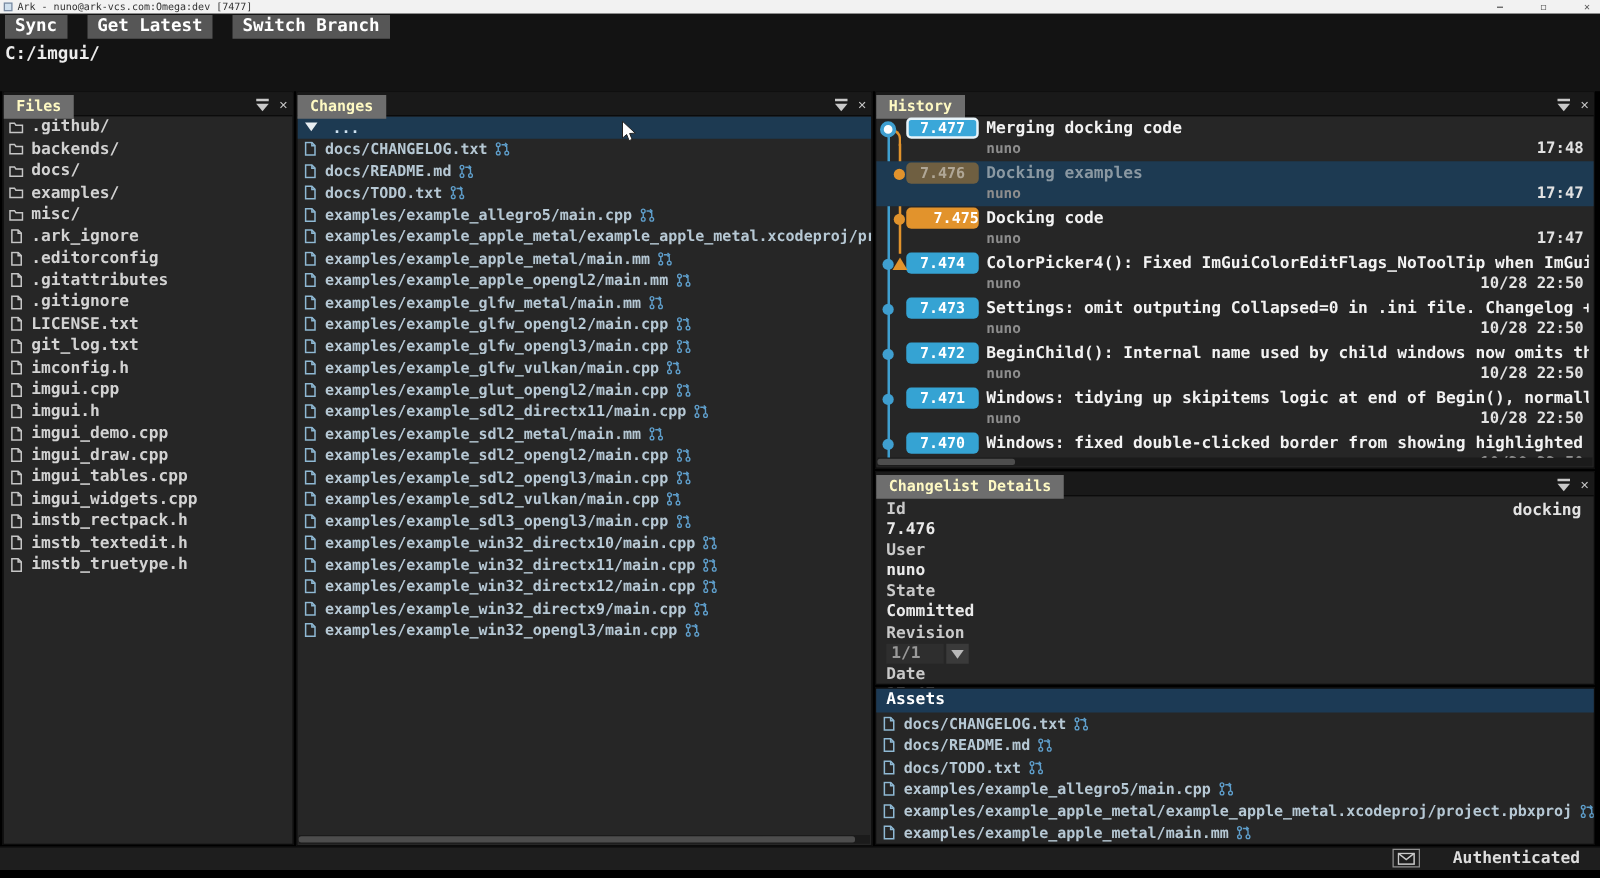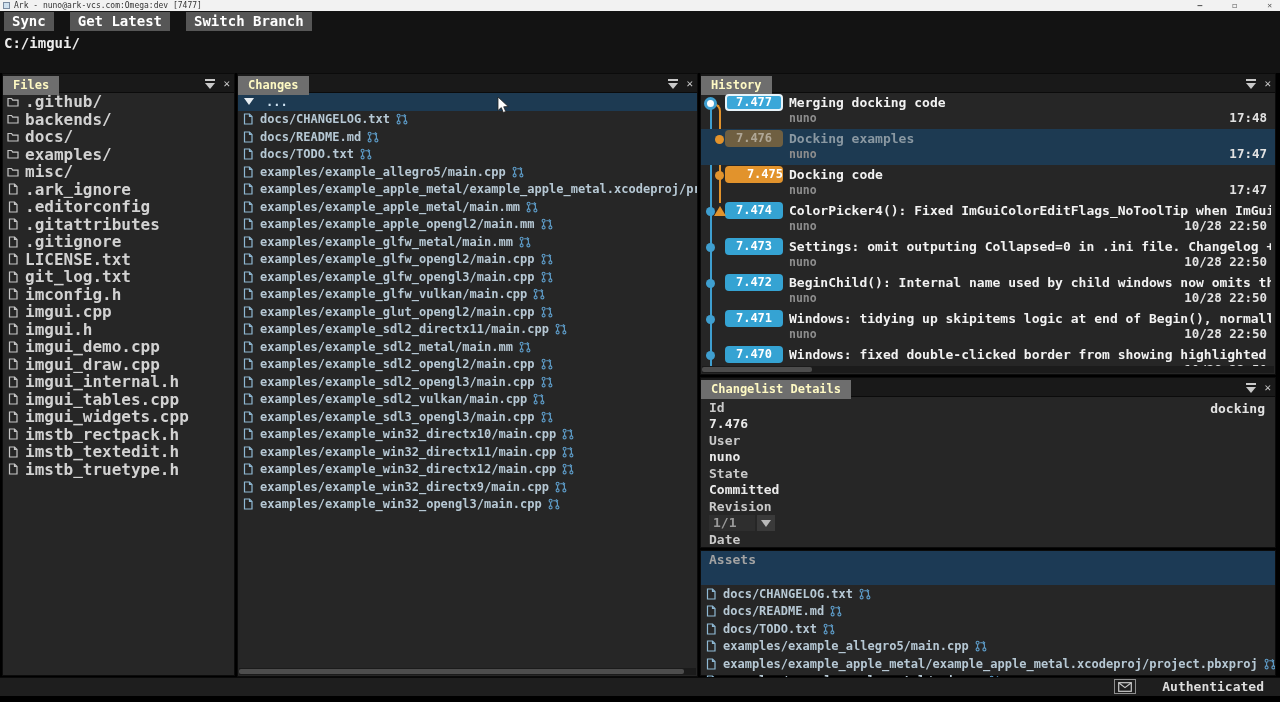--- a/index.html
+++ b/index.html
@@ -30,21 +30,21 @@
   .hdr-icons { position:absolute; right:4px; top:1px; display:flex; gap:7px; align-items:center; height:17px; }
   .filter-icon { width:12px; height:12px; position:relative; display:inline-block; }
   .filter-icon::before { content:""; position:absolute; left:1px; top:1px; width:10px; height:2px; background:#c9c9c9; }
   .filter-icon::after { content:""; position:absolute; left:1px; top:5px; border-left:5px solid transparent;
                         border-right:5px solid transparent; border-top:6px solid #c9c9c9; }
   .x-icon { color:#c9c9c9; font-size:11px; line-height:11px; }
 
   
   .frow { height:17.5px; display:flex; align-items:center; padding-left:4px; white-space:nowrap; overflow:hidden; }
   .frow svg { flex:0 0 auto; margin-right:6px; }
-  .files-list .frow { color:#d2d2d2; font-size:16px; }
+  .files-list .frow { color:#d2d2d2; font-size:13px; }
   .files-list svg { color:#c6c6c6; }
   .blue-list .frow { color:#b6c8d4; font-size:12px; }
   .blue-list .doc-svg { color:#8fb9d4; }
   .branch-svg { color:#5f9fcc; margin-left:6px; }
 
   .sel-row { height:17.5px; background:#1d3a52; display:flex; align-items:center; padding-left:6px;
              color:#cfe3f2; font-size:12px; }
   .tri-down { width:0; height:0; border-left:5px solid transparent; border-right:5px solid transparent;
               border-top:7px solid #e8eef2; margin-right:12px; }
 
@@ -90,21 +90,21 @@
   .dval { color:#eaeaea; }
   .rev-wrap { display:flex; align-items:flex-start; gap:2px; }
   .rev-box { background:#2e2e2e; color:#9a9a9a; padding:0 8px 0 4px; min-width:46px; }
   .dd-btn { width:18px; height:16px; background:#3a3a3a; display:flex; align-items:center; justify-content:center; }
   .dd-btn::after { content:""; border-left:5px solid transparent; border-right:5px solid transparent;
                    border-top:7px solid #b9b9b9; }
   .comment-row { align-items:flex-start; margin-top:1px; }
   .comment-box { flex:1; height:53px; background:#1e1e1e; color:#e8e8e8; padding:1px 5px; font-size:13px; }
 
   
-  .assets-header { height:34px; background:#1c3a55; color:#a3a3a3; font-size:13px; line-height:18px; padding-left:8px; }
+  .assets-header { height:19px; background:#1c3a55; color:#ffffff; font-size:13px; line-height:18px; padding-left:8px; }
   .assets-list { overflow:hidden; height:105px; }
 
   
   .statusbar { position:absolute; left:0; top:677px; width:1280px; height:19px; background:#1e1e1e;
                border-top:1px solid #090909; }
   .status-right { position:absolute; right:16px; top:1px; display:flex; align-items:center; gap:26px; }
   .mail-box { width:22px; height:15px; border:1px solid #8f8f8f; display:flex; align-items:center; justify-content:center; }
   .mail-box svg { color:#c9c9c9; }
   .status-text { color:#dedede; font-size:13px; }
   .bottomstrip { position:absolute; left:0; top:696px; width:1280px; height:6px; background:#000; }
@@ -271,27 +271,20 @@
           <use href="#doc-ic" class="u-doc"></use>
           <use href="#folder-ic" class="u-folder" style="display: none;"></use>
         </svg>
         <span>imgui_draw.cpp</span>
       </div>
       <div class="frow file">
         <svg class="tree-svg" width="12" height="12" viewBox="0 0 12 12">
           <use href="#doc-ic" class="u-doc"></use>
           <use href="#folder-ic" class="u-folder" style="display: none;"></use>
         </svg>
-        <span>imgui_internal.h</span>
-      </div>
-      <div class="frow file">
-        <svg class="tree-svg" width="12" height="12" viewBox="0 0 12 12">
-          <use href="#doc-ic" class="u-doc"></use>
-          <use href="#folder-ic" class="u-folder" style="display: none;"></use>
-        </svg>
         <span>imgui_tables.cpp</span>
       </div>
       <div class="frow file">
         <svg class="tree-svg" width="12" height="12" viewBox="0 0 12 12">
           <use href="#doc-ic" class="u-doc"></use>
           <use href="#folder-ic" class="u-folder" style="display: none;"></use>
         </svg>
         <span>imgui_widgets.cpp</span>
       </div>
       <div class="frow file">

